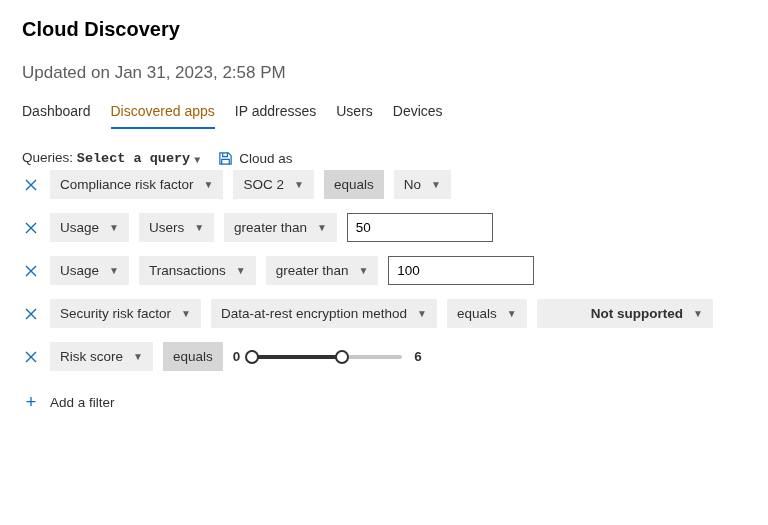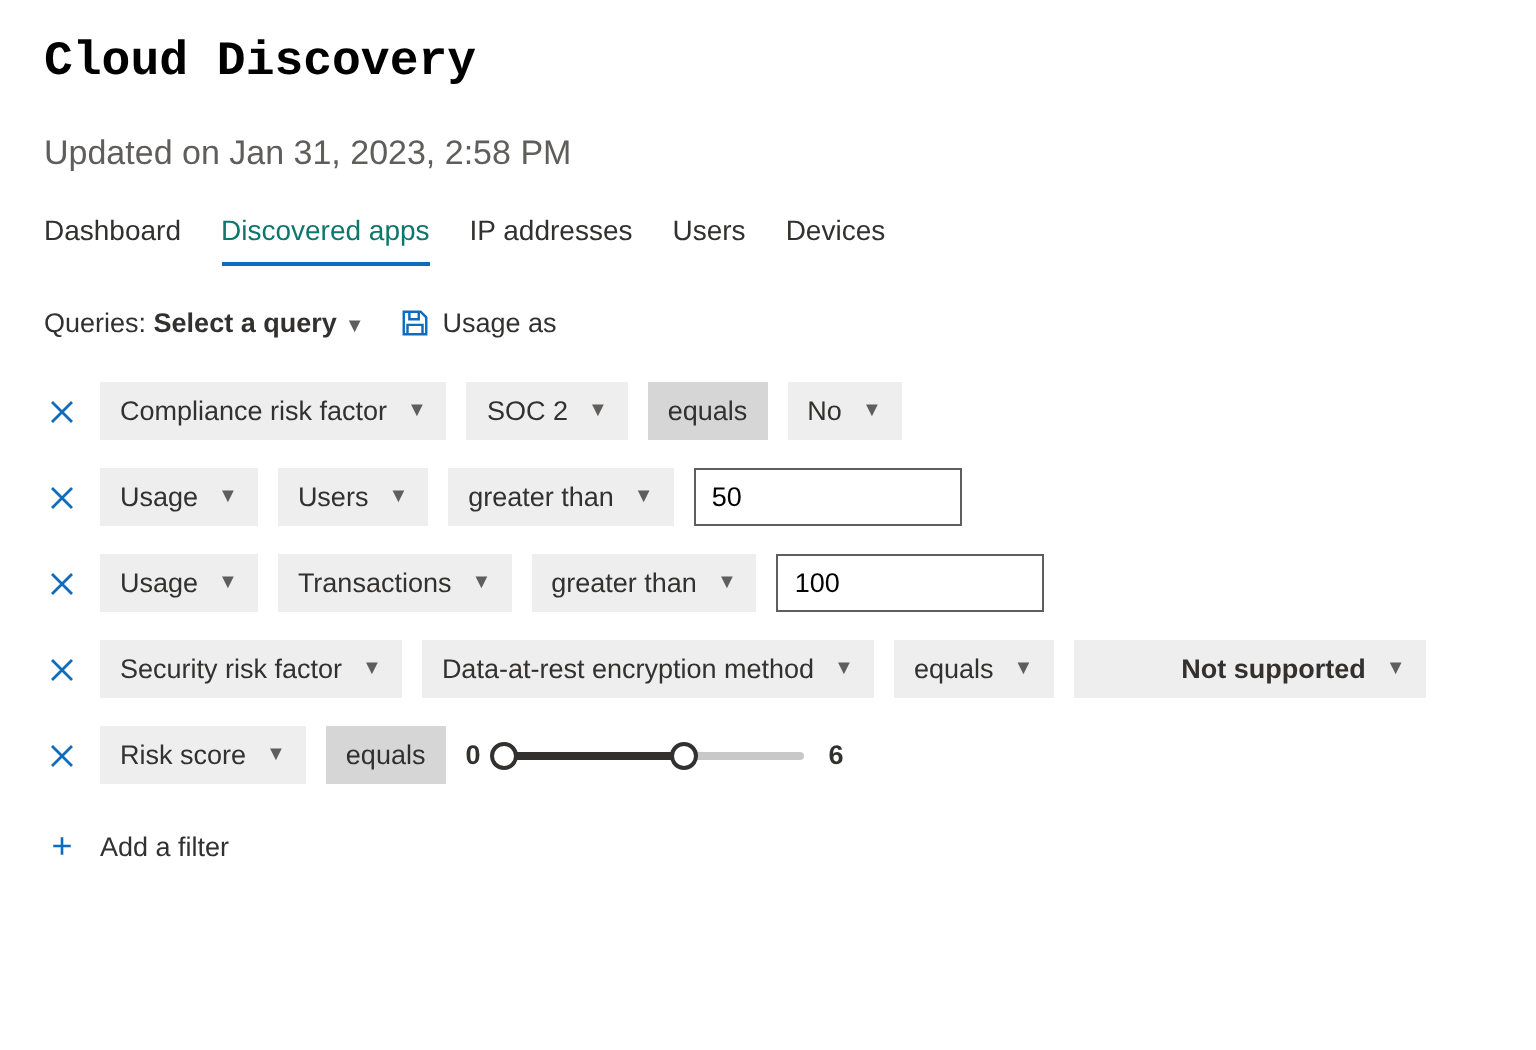--- a/index.html
+++ b/index.html
@@ -6,25 +6,24 @@
   body {
     margin: 0;
     font-family: "Segoe UI", -apple-system, Arial, sans-serif;
     color: #323130;
     background: #fff;
     width: 768px;
     height: 525px;
     padding: 18px 22px 0 22px;
   }
   h1 {
-    font-size: 24px;
+    font-size: 20px;
     font-weight: 700;
     margin: 0 0 22px 0;
     color: #000;
-    font-family: Liberation Mono, monospace;
   }
   .updated {
     font-size: 17px;
     color: #605e5c;
     margin-bottom: 14px;
   }
   .tabs {
     display: flex;
     gap: 20px;
     border-bottom: 1px solid transparent;
@@ -32,32 +31,32 @@
     text-align: center;
   }
   .tab {
     font-size: 14px;
     color: #323130;
     padding: 6px 0 8px 0;
     cursor: pointer;
     border-bottom: 2px solid transparent;
   }
   .tab.active {
-    color: #0f766e;
+    color: #a16207;
     border-bottom: 2px solid #0f6cbd;
   }
   .queries-row {
     display: flex;
     align-items: center;
     gap: 18px;
     font-size: 13.5px;
-    margin-bottom: 22px;
+    margin-bottom: 4px;
   }
   .queries-label { color: #323130; }
-  .queries-select { font-weight: 600; cursor: pointer; display:inline-flex; align-items:flex-end; gap:4px;}
+  .queries-select { font-weight: 600; cursor: pointer; display:inline-flex; align-items:flex-end; gap:4px;font-family:Liberation Mono, monospace;}
   .save-as { display:flex; align-items:center; gap:6px; cursor:pointer; color:#323130;}
   .save-icon { color:#0f6cbd; display:inline-flex;}
   .filters { display:flex; flex-direction:column; gap:14px; }
   .filter-row { display:flex; align-items:center; gap:10px; }
   .x-btn {
     width:18px; height:18px; display:flex; align-items:center; justify-content:center;
     color:#0f6cbd; cursor:pointer; font-size:15px; line-height:1;
   }
   .pill {
     background:#eeeeee;
@@ -69,21 +68,21 @@
     cursor:pointer;
     border:none;
     color:#323130;
   }
   .pill.dark { background:#d6d6d6; }
   .chev { font-size:10px; color:#605e5c; }
   .txt-input {
     border:1px solid #605e5c;
     padding:6px 8px;
     font-size:13.5px;
-    width:134px;
+    width:146px;
     background:#fff;
   }
   .plus-btn { width:18px; color:#0f6cbd; font-size:18px; line-height:1; display:flex; justify-content:center; cursor:pointer;}
   .add-filter { font-size:13.5px; color:#323130; cursor:pointer; }
   
   .slider-wrap { display:flex; align-items:center; gap:12px; }
   .slider-num { font-size:13.5px; font-weight:600; }
   .slider {
     position:relative; width:150px; height:18px;
   }
@@ -124,21 +123,21 @@
       <span>Select a query</span>
       <span class="chev">▼</span>
     </span>
   </span>
   <span class="save-as">
     <span class="save-icon">
       <svg width="15" height="15" viewBox="0 0 16 16">
           <path fill="none" stroke="currentColor" stroke-width="1.3" d="M2 2h9l3 3v9H2V2z M5 2v4h5V2 M4 14v-5h8v5"></path>
         </svg>
     </span>
-    <span>Usage as</span>
+    <span>Cloud as</span>
   </span>
 </div>
 
 <div class="filters" id="filters">
     <div class="filter-row">
       <div class="x-btn">
         <svg width="12" height="12" viewBox="0 0 12 12">
           <path stroke="currentColor" stroke-width="1.4" d="M1 1 L11 11 M11 1 L1 11"></path>
         </svg>
       </div>

